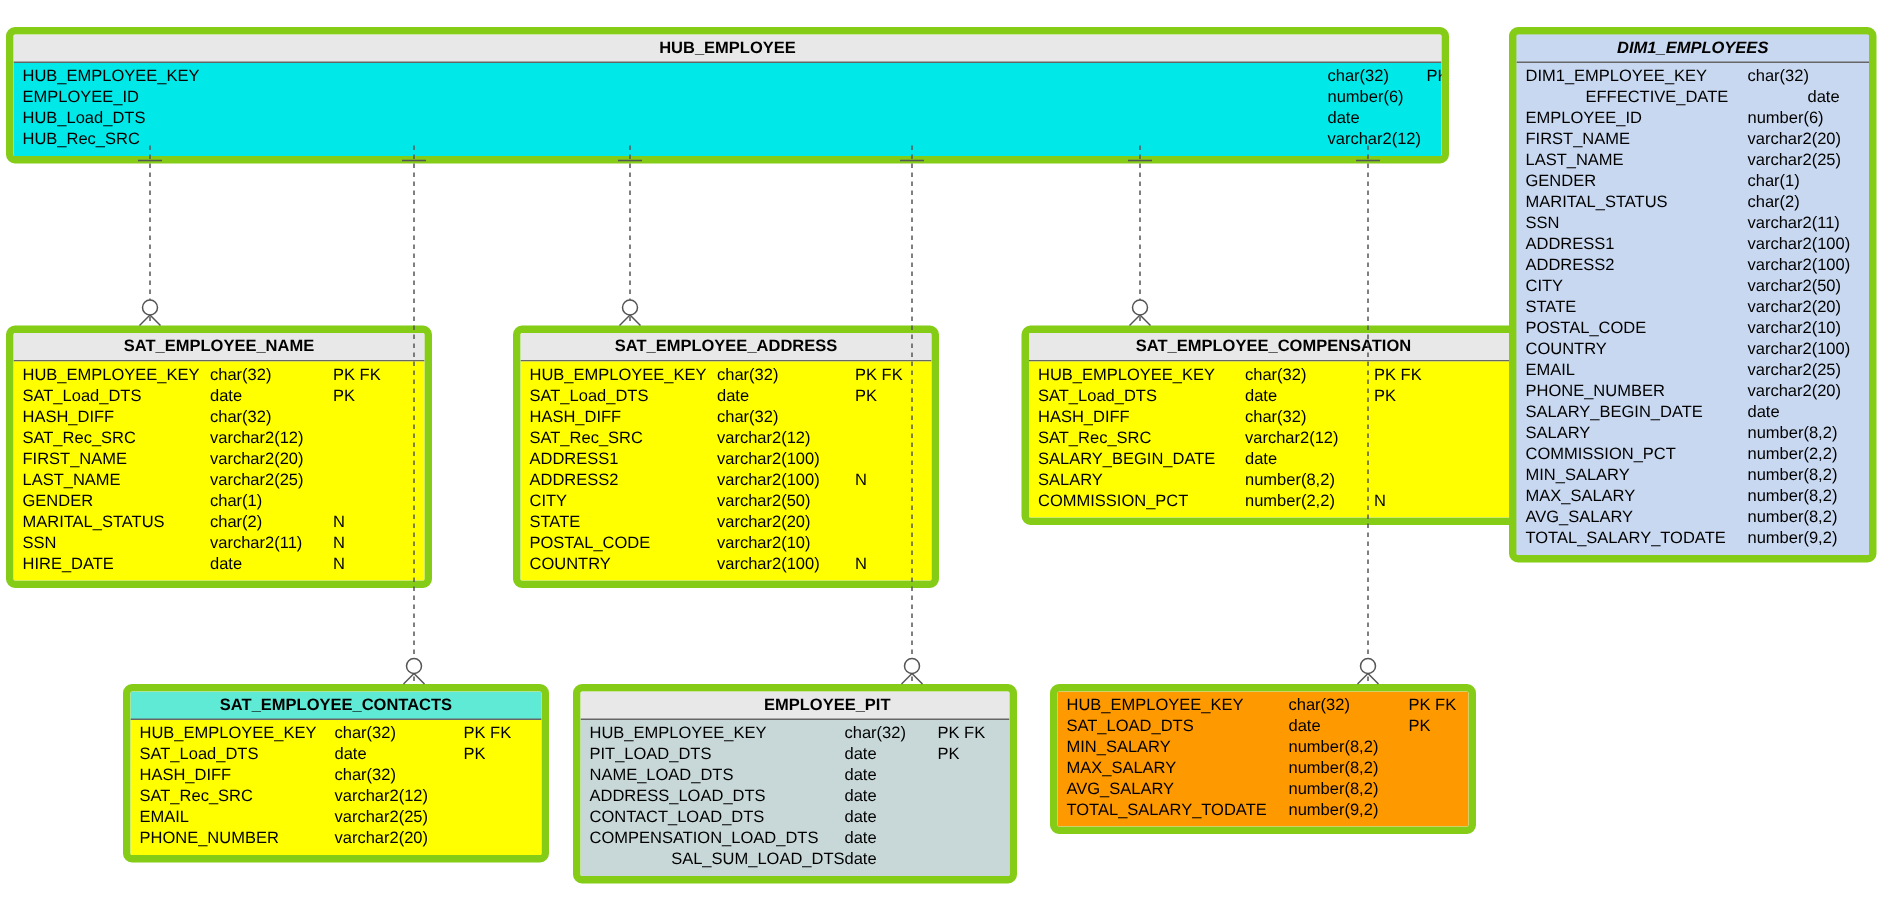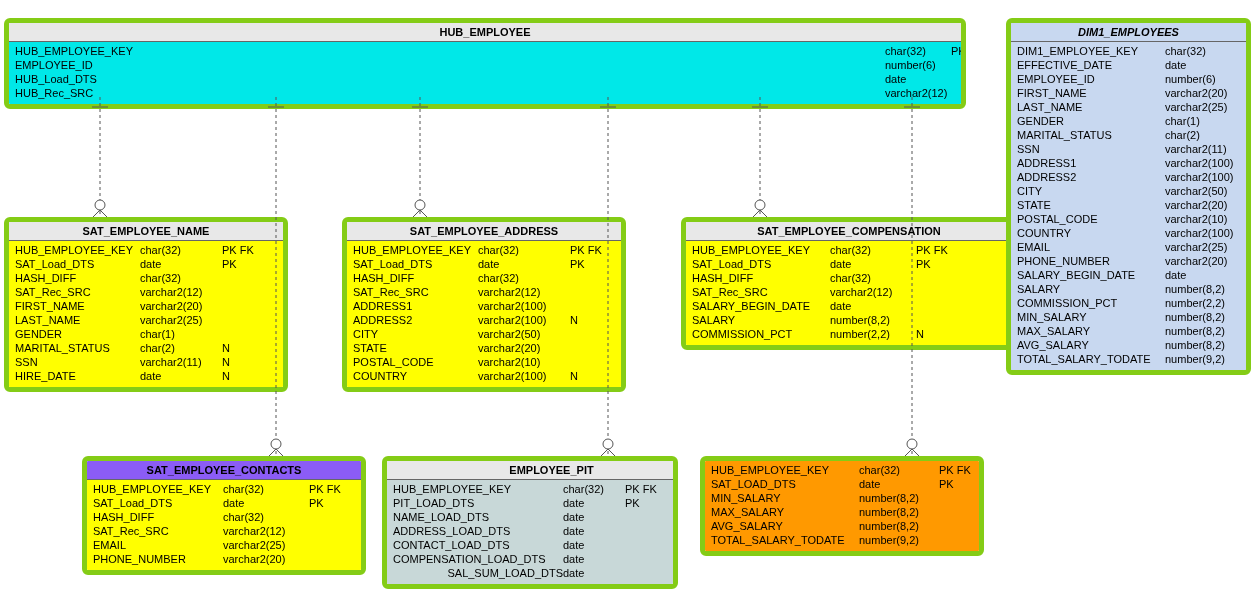--- a/index.html
+++ b/index.html
@@ -214,21 +214,21 @@
       </div>
       <div class="row">
         <span class="col-name" style="width: 138px;">COMMISSION_PCT</span>
         <span class="col-type" style="width: 82px;">number(2,2)</span>
         <span class="col-key">N</span>
       </div>
     </div>
 </div>
 
 <div class="table-box" style="left:82px; top:456px; width:284px;">
-  <div class="table-title" style="background:#8b5cf6;">SAT_EMPLOYEE_CONTACTS</div>
+  <div class="table-title" style="background:#5eead4;">SAT_EMPLOYEE_CONTACTS</div>
   <div class="table-body" id="sat-contacts-body" style="background:#ffff00;">
       <div class="row">
         <span class="col-name" style="width: 130px;">HUB_EMPLOYEE_KEY</span>
         <span class="col-type" style="width: 82px;">char(32)</span>
         <span class="col-key">PK FK</span>
       </div>
       <div class="row">
         <span class="col-name" style="width: 130px;">SAT_Load_DTS</span>
         <span class="col-type" style="width: 82px;">date</span>
         <span class="col-key">PK</span>
@@ -334,21 +334,21 @@
 
 <div class="table-box" style="left:1006px; top:18px; width:245px; background:#c8d8f0;">
   <div class="table-title" style="background:#c8d8f0;font-style:italic;">DIM1_EMPLOYEES</div>
   <div class="table-body" id="dim-body" style="background:#c8d8f0;">
       <div class="row">
         <span class="col-name" style="width: 148px;">DIM1_EMPLOYEE_KEY</span>
         <span class="col-type" style="width: 82px;">char(32)</span>
         <span class="col-key"></span>
       </div>
       <div class="row">
-        <span class="col-name" style="width: 148px;">EFFECTIVE_DATE</span>
+        <span class="col-name" style="width: 148px; margin-left: 40px;">EFFECTIVE_DATE</span>
         <span class="col-type" style="width: 82px;">date</span>
         <span class="col-key"></span>
       </div>
       <div class="row">
         <span class="col-name" style="width: 148px;">EMPLOYEE_ID</span>
         <span class="col-type" style="width: 82px;">number(6)</span>
         <span class="col-key"></span>
       </div>
       <div class="row">
         <span class="col-name" style="width: 148px;">FIRST_NAME</span>

